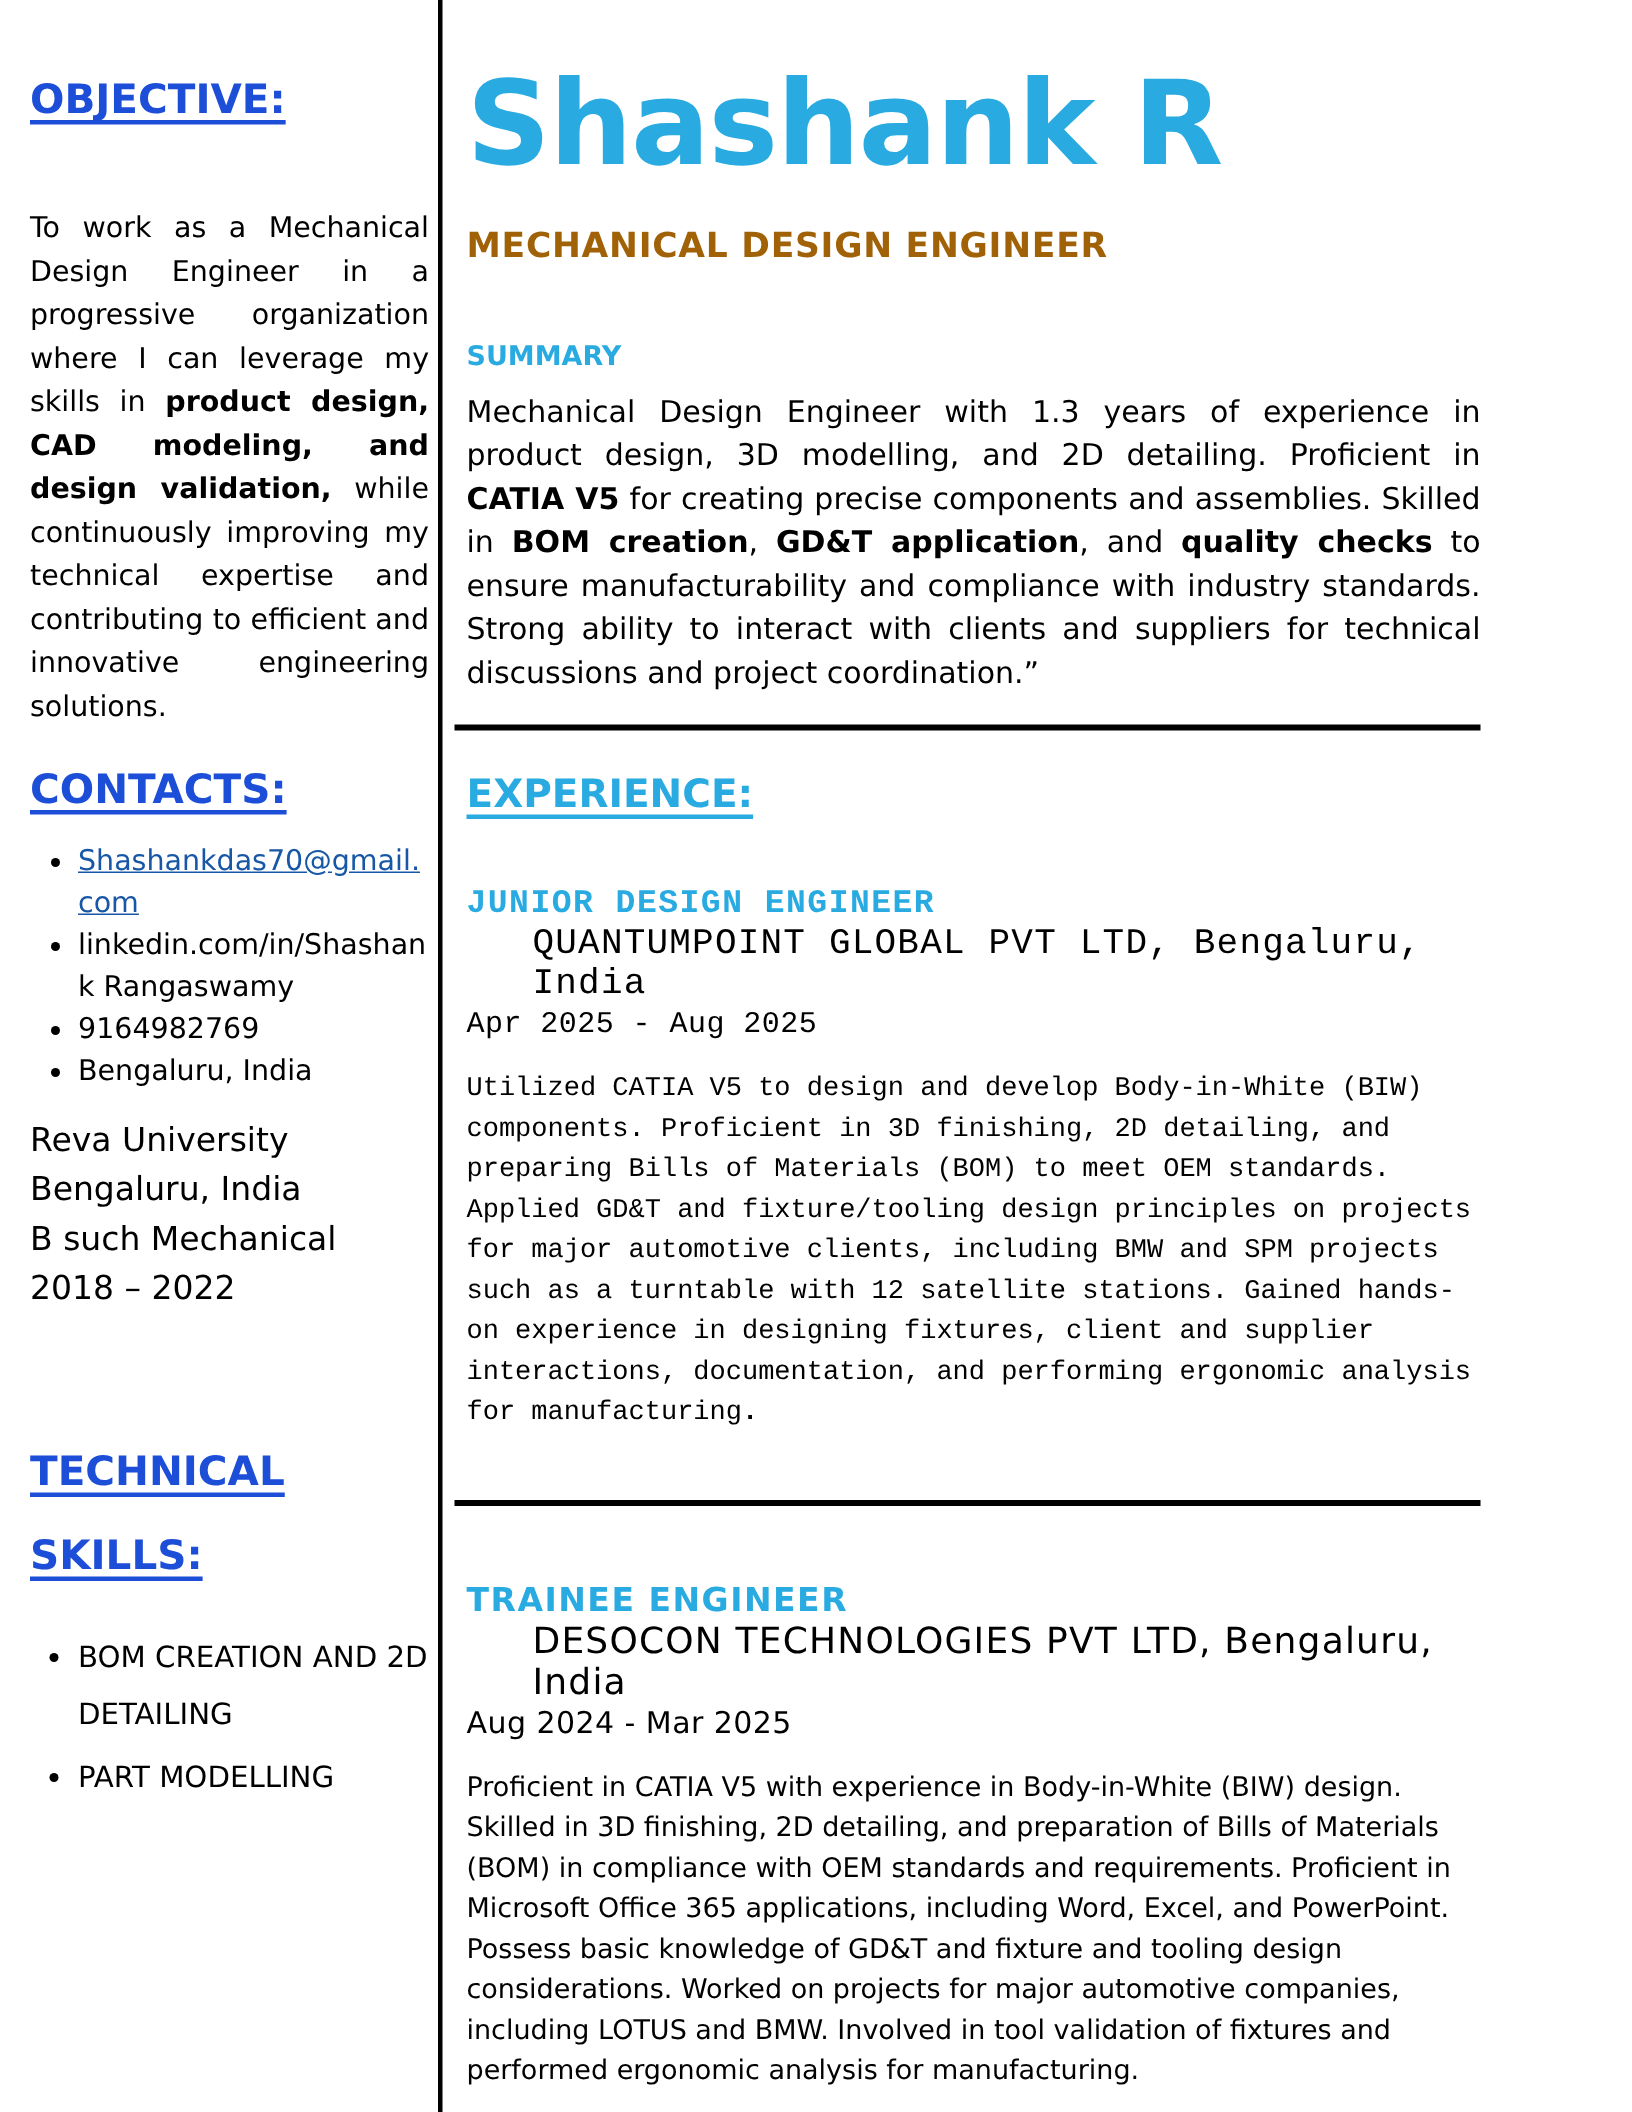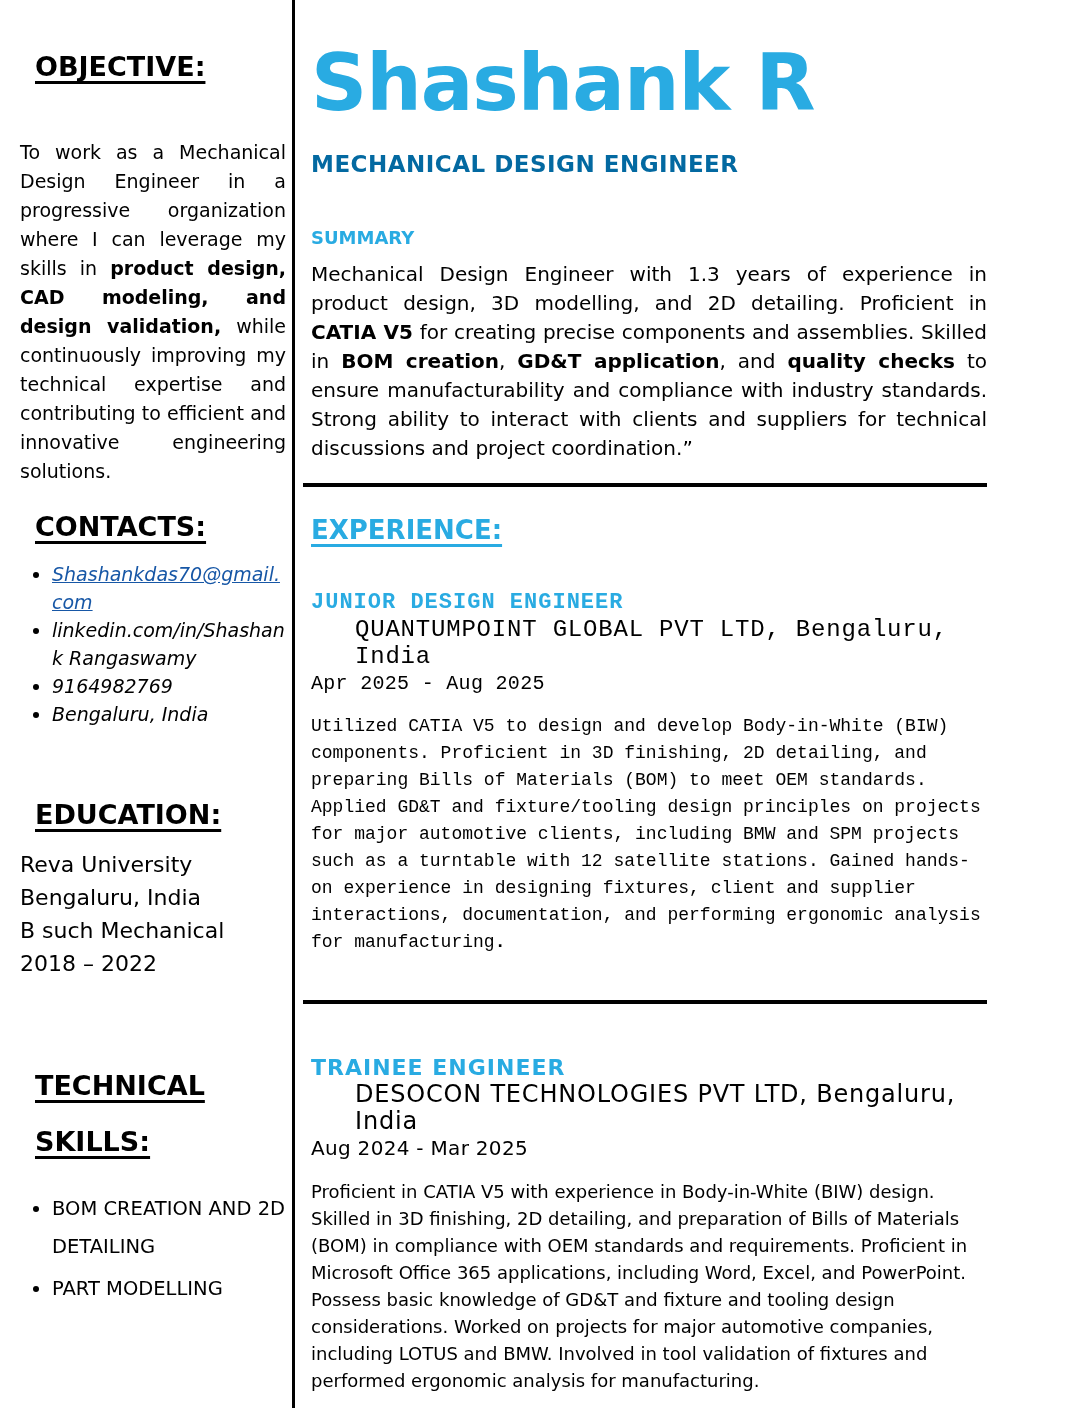--- a/index.html
+++ b/index.html
@@ -13,41 +13,41 @@
   }
   .vline{
     position:absolute;left:292px;top:0;width:3px;height:100%;
     background:#000;
   }
   .left-col{position:absolute;left:20px;top:0;width:266px;}
   .right-col{position:absolute;left:311px;top:0;width:676px;}
 
   
   .side-head{
-    margin:15px;color:#000000;font-weight:bold;font-size:27px;line-height:34px;
+    margin:0;color:#1d4ed8;font-weight:bold;font-size:27px;line-height:34px;
     text-decoration:underline;text-decoration-thickness:3px;text-underline-offset:5px;
   }
   .objective-head{margin-top:50px;}
   .objective-text{margin:54px 0 0;font-size:19px;line-height:29px;text-align:justify;}
   .contacts-head{margin-top:24px;}
-  ul.contacts{margin:16px 0 0;padding-left:32px;font-size:19px;line-height:28px;list-style:disc;font-style:italic;}
+  ul.contacts{margin:16px 0 0;padding-left:32px;font-size:19px;line-height:28px;list-style:disc;}
   ul.contacts li{overflow-wrap:anywhere;}
   a.email-link{color:#1757A6;text-decoration:underline;overflow-wrap:anywhere;cursor:pointer;}
   .education-head{margin-top:70px;}
   .education-lines{margin-top:16px;font-size:22px;line-height:33px;}
   .skills-head{margin-top:78px;line-height:56px;}
   ul.skills{margin:20px 0 0;padding-left:32px;font-size:19.5px;line-height:38px;list-style:disc;}
   ul.skills li{margin-bottom:4px;}
 
   
   .name{
     margin:42px 0 0;color:#29ABE2;font-weight:bold;
     font-size:78px;line-height:82px;letter-spacing:-1px;
   }
-  .role{margin-top:26px;color:#0369a1;font-weight:bold;font-size:23px;line-height:28px;letter-spacing:0.5px;}
+  .role{margin-top:26px;color:#a16207;font-weight:bold;font-size:23px;line-height:28px;letter-spacing:0.5px;}
   .summary-head{margin-top:46px;color:#29ABE2;font-weight:bold;font-size:18px;line-height:28px;}
   .summary-text{margin:8px 0 0;font-size:20px;line-height:29px;text-align:justify;}
   .sep{height:4px;background:#000;margin:20px 0 0 -8px;width:684px;}
   .sep2{height:4px;background:#000;margin:44px 0 0 -8px;width:684px;}
   .sep3{height:4px;background:#000;margin:30px 0 0 -8px;width:670px;}
   .experience-head{
     margin-top:26px;color:#29ABE2;font-weight:bold;font-size:26px;line-height:34px;
     text-decoration:underline;text-decoration-thickness:3px;text-underline-offset:5px;
   }
   .job1{margin-top:42px;font-family:Liberation Mono, monospace;}
@@ -69,21 +69,20 @@
     <p class="objective-text"><span>To work as a Mechanical Design Engineer in a progressive organization where I can leverage my skills in </span><b>product design, CAD modeling, and design validation,</b><span> while continuously improving my technical expertise and contributing to efficient and innovative engineering solutions.</span></p>
 
     <h2 class="side-head contacts-head">CONTACTS:</h2>
     <ul class="contacts">
       <li><a class="email-link">Shashankdas70@gmail.com</a></li>
       <li>linkedin.com/in/Shashank Rangaswamy</li>
       <li>9164982769</li>
       <li>Bengaluru, India</li>
     </ul>
 
-    <h2 class="side-head education-head">EDUCATION:</h2>
     <div class="education-lines">
       <div>Reva University</div>
       <div>Bengaluru, India</div>
       <div>B such Mechanical</div>
       <div>2018 – 2022</div>
     </div>
 
     <h2 class="side-head skills-head">TECHNICAL SKILLS:</h2>
     <ul class="skills">
       <li>BOM CREATION AND 2D DETAILING</li>

